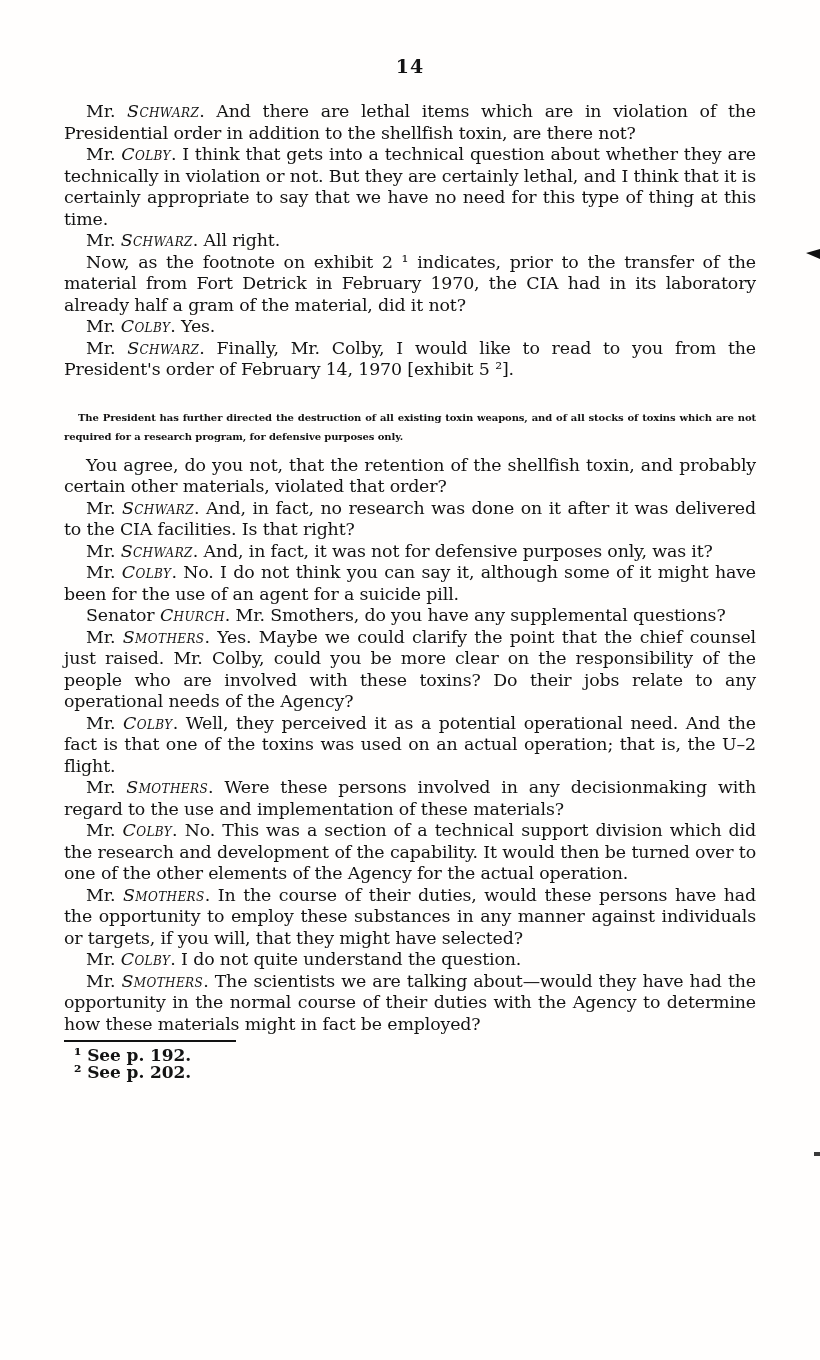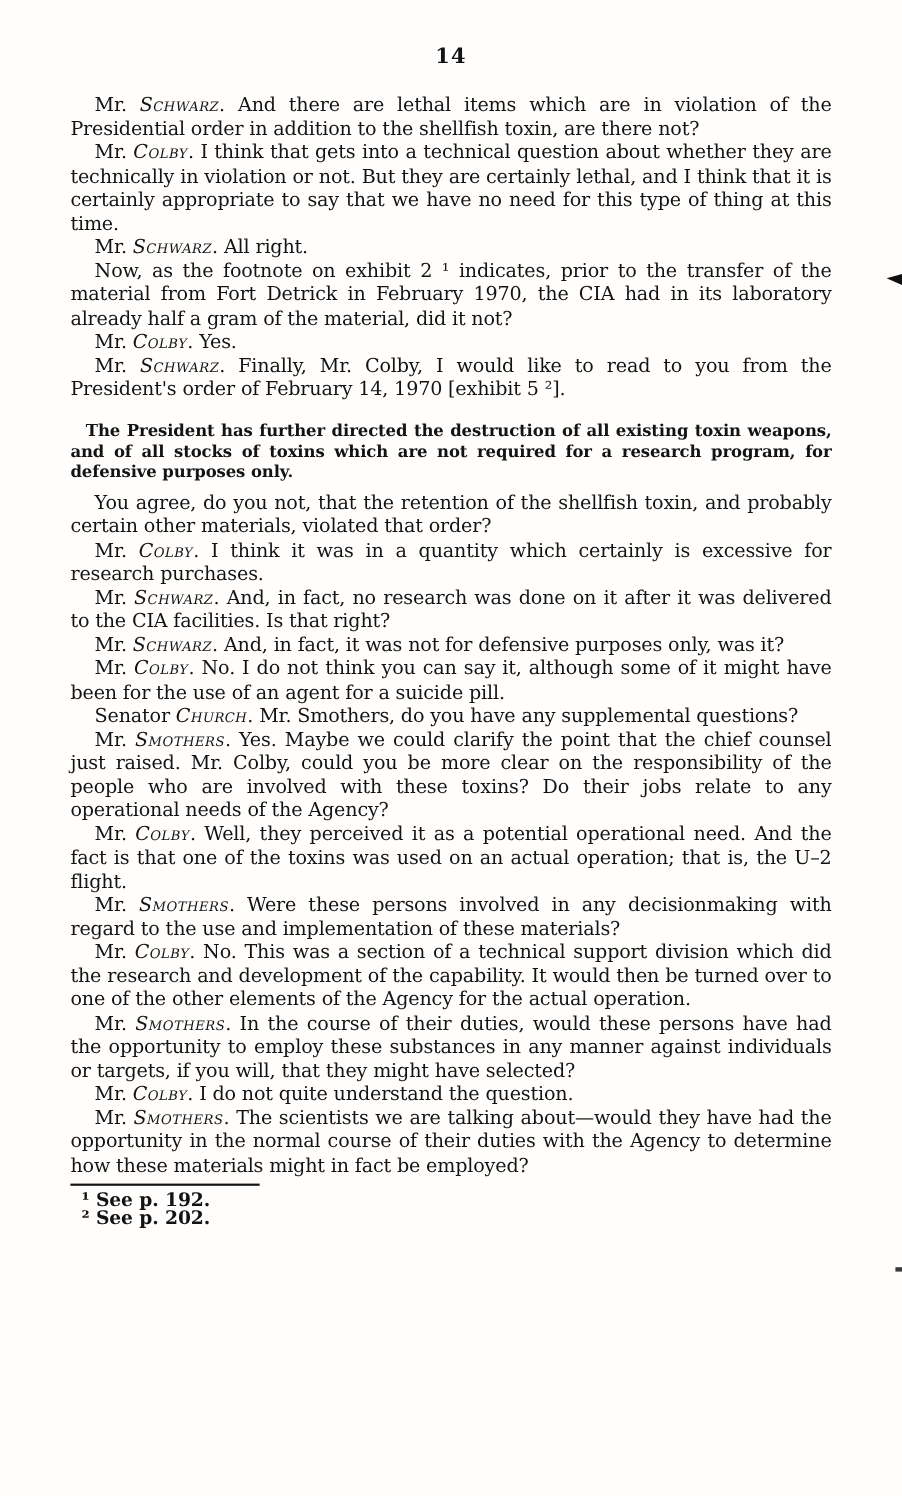--- a/index.html
+++ b/index.html
@@ -4,21 +4,21 @@
 <style>
   html, body { margin: 0; padding: 0; background: #ffffff; }
   .page {
     position: relative;
     width: 820px;
     height: 1360px;
     background: #fffefd;
     color: #131313;
     font-family: "DejaVu Serif", serif;
     box-sizing: border-box;
-    padding: 40px 64px 0 64px;
+    padding: 55px 64px 0 64px;
     overflow: hidden;
   }
   .page-number {
     text-align: center;
     font-size: 19px;
     font-weight: 700;
     letter-spacing: 1px;
     margin-bottom: 24px;
   }
   .body-text { }
@@ -30,22 +30,22 @@
     text-indent: 22px;
     letter-spacing: -0.15px;
   }
   .speaker { }
   .sc {
     font-variant: small-caps;
     letter-spacing: 0.4px;
     font-style: italic;
   }
   .quote {
-    margin: 16px 0 9px 0;
-    font-size: 15px;
+    margin: 27px 0 9px 0;
+    font-size: 10px;
     line-height: 19px;
     font-weight: 700;
     text-align: justify;
     text-indent: 14px;
     letter-spacing: -0.1px;
   }
   .footnote-block { margin-top: 5px; }
   .footnote-rule {
     width: 172px;
     height: 2px;
@@ -85,21 +85,20 @@
 
   <div class="body-text" id="transcript">
       <p class="para"><span class="speaker">Mr. <span class="sc">Schwarz</span>.</span> And there are lethal items which are in violation of the Presidential order in addition to the shellfish toxin, are there not?</p>
       <p class="para"><span class="speaker">Mr. <span class="sc">Colby</span>.</span> I think that gets into a technical question about whether they are technically in violation or not. But they are certainly lethal, and I think that it is certainly appropriate to say that we have no need for this type of thing at this time.</p>
       <p class="para"><span class="speaker">Mr. <span class="sc">Schwarz</span>.</span> All right.</p>
       <p class="para">Now, as the footnote on exhibit 2 ¹ indicates, prior to the transfer of the material from Fort Detrick in February 1970, the CIA had in its laboratory already half a gram of the material, did it not?</p>
       <p class="para"><span class="speaker">Mr. <span class="sc">Colby</span>.</span> Yes.</p>
       <p class="para"><span class="speaker">Mr. <span class="sc">Schwarz</span>.</span> Finally, Mr. Colby, I would like to read to you from the President's order of February 14, 1970 [exhibit 5 ²].</p>
       <p class="quote">The President has further directed the destruction of all existing toxin weapons, and of all stocks of toxins which are not required for a research program, for defensive purposes only.</p>
       <p class="para">You agree, do you not, that the retention of the shellfish toxin, and probably certain other materials, violated that order?</p>
-      <p class="para"><span class="speaker">Mr. <span class="sc">Colby</span>.</span> I think it was in a quantity which certainly is excessive for research purchases.</p>
       <p class="para"><span class="speaker">Mr. <span class="sc">Schwarz</span>.</span> And, in fact, no research was done on it after it was delivered to the CIA facilities. Is that right?</p>
       <p class="para"><span class="speaker">Mr. <span class="sc">Schwarz</span>.</span> And, in fact, it was not for defensive purposes only, was it?</p>
       <p class="para"><span class="speaker">Mr. <span class="sc">Colby</span>.</span> No. I do not think you can say it, although some of it might have been for the use of an agent for a suicide pill.</p>
       <p class="para"><span class="speaker">Senator <span class="sc">Church</span>.</span> Mr. Smothers, do you have any supplemental questions?</p>
       <p class="para"><span class="speaker">Mr. <span class="sc">Smothers</span>.</span> Yes. Maybe we could clarify the point that the chief counsel just raised. Mr. Colby, could you be more clear on the responsibility of the people who are involved with these toxins? Do their jobs relate to any operational needs of the Agency?</p>
       <p class="para"><span class="speaker">Mr. <span class="sc">Colby</span>.</span> Well, they perceived it as a potential operational need. And the fact is that one of the toxins was used on an actual operation; that is, the U–2 flight.</p>
       <p class="para"><span class="speaker">Mr. <span class="sc">Smothers</span>.</span> Were these persons involved in any decisionmaking with regard to the use and implementation of these materials?</p>
       <p class="para"><span class="speaker">Mr. <span class="sc">Colby</span>.</span> No. This was a section of a technical support division which did the research and development of the capability. It would then be turned over to one of the other elements of the Agency for the actual operation.</p>
       <p class="para"><span class="speaker">Mr. <span class="sc">Smothers</span>.</span> In the course of their duties, would these persons have had the opportunity to employ these substances in any manner against individuals or targets, if you will, that they might have selected?</p>
       <p class="para"><span class="speaker">Mr. <span class="sc">Colby</span>.</span> I do not quite understand the question.</p>

